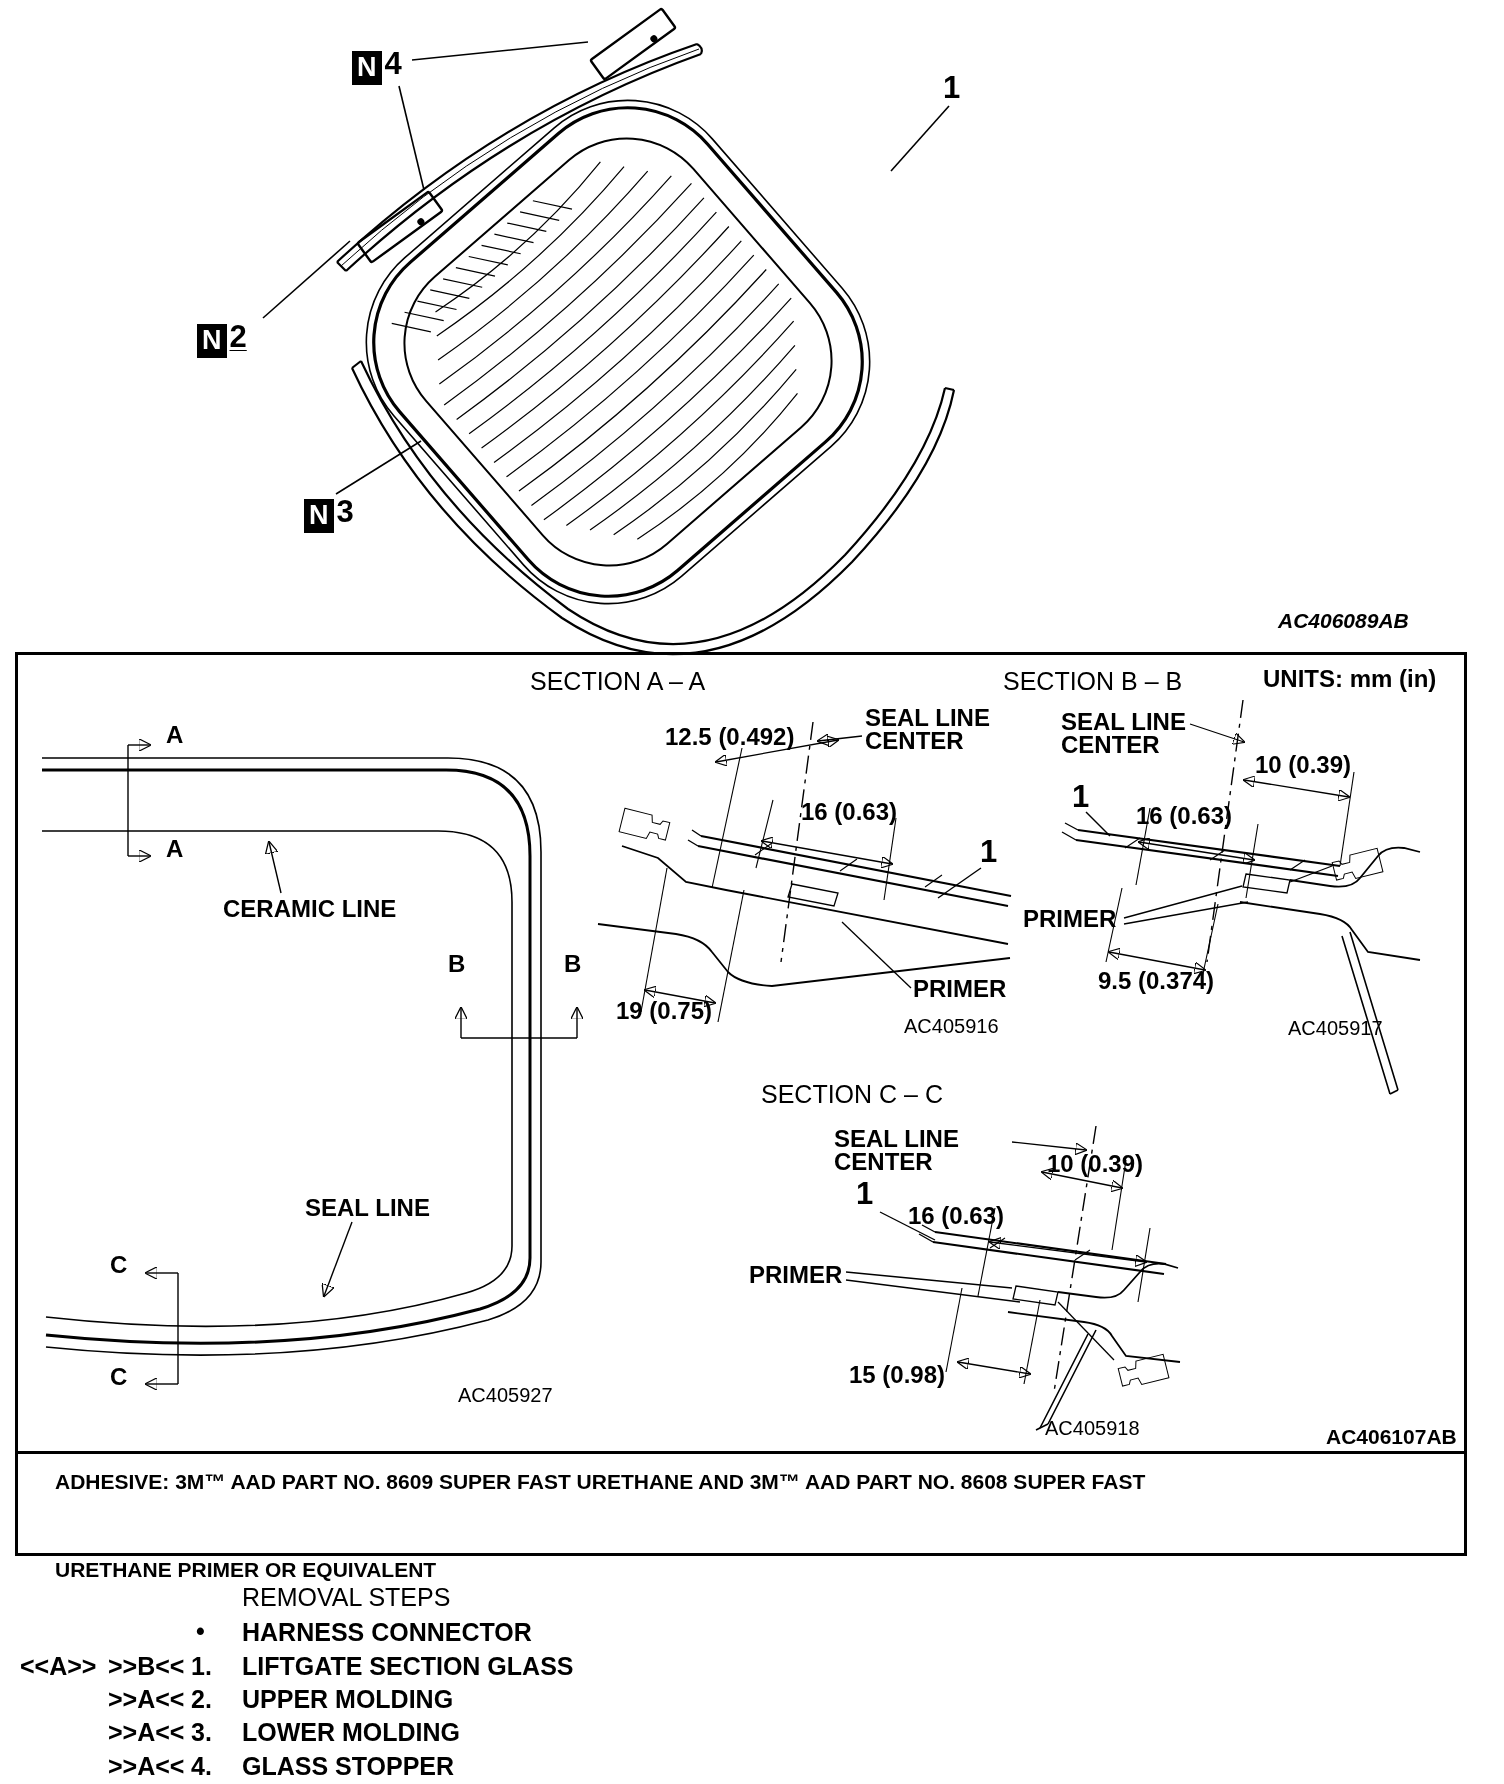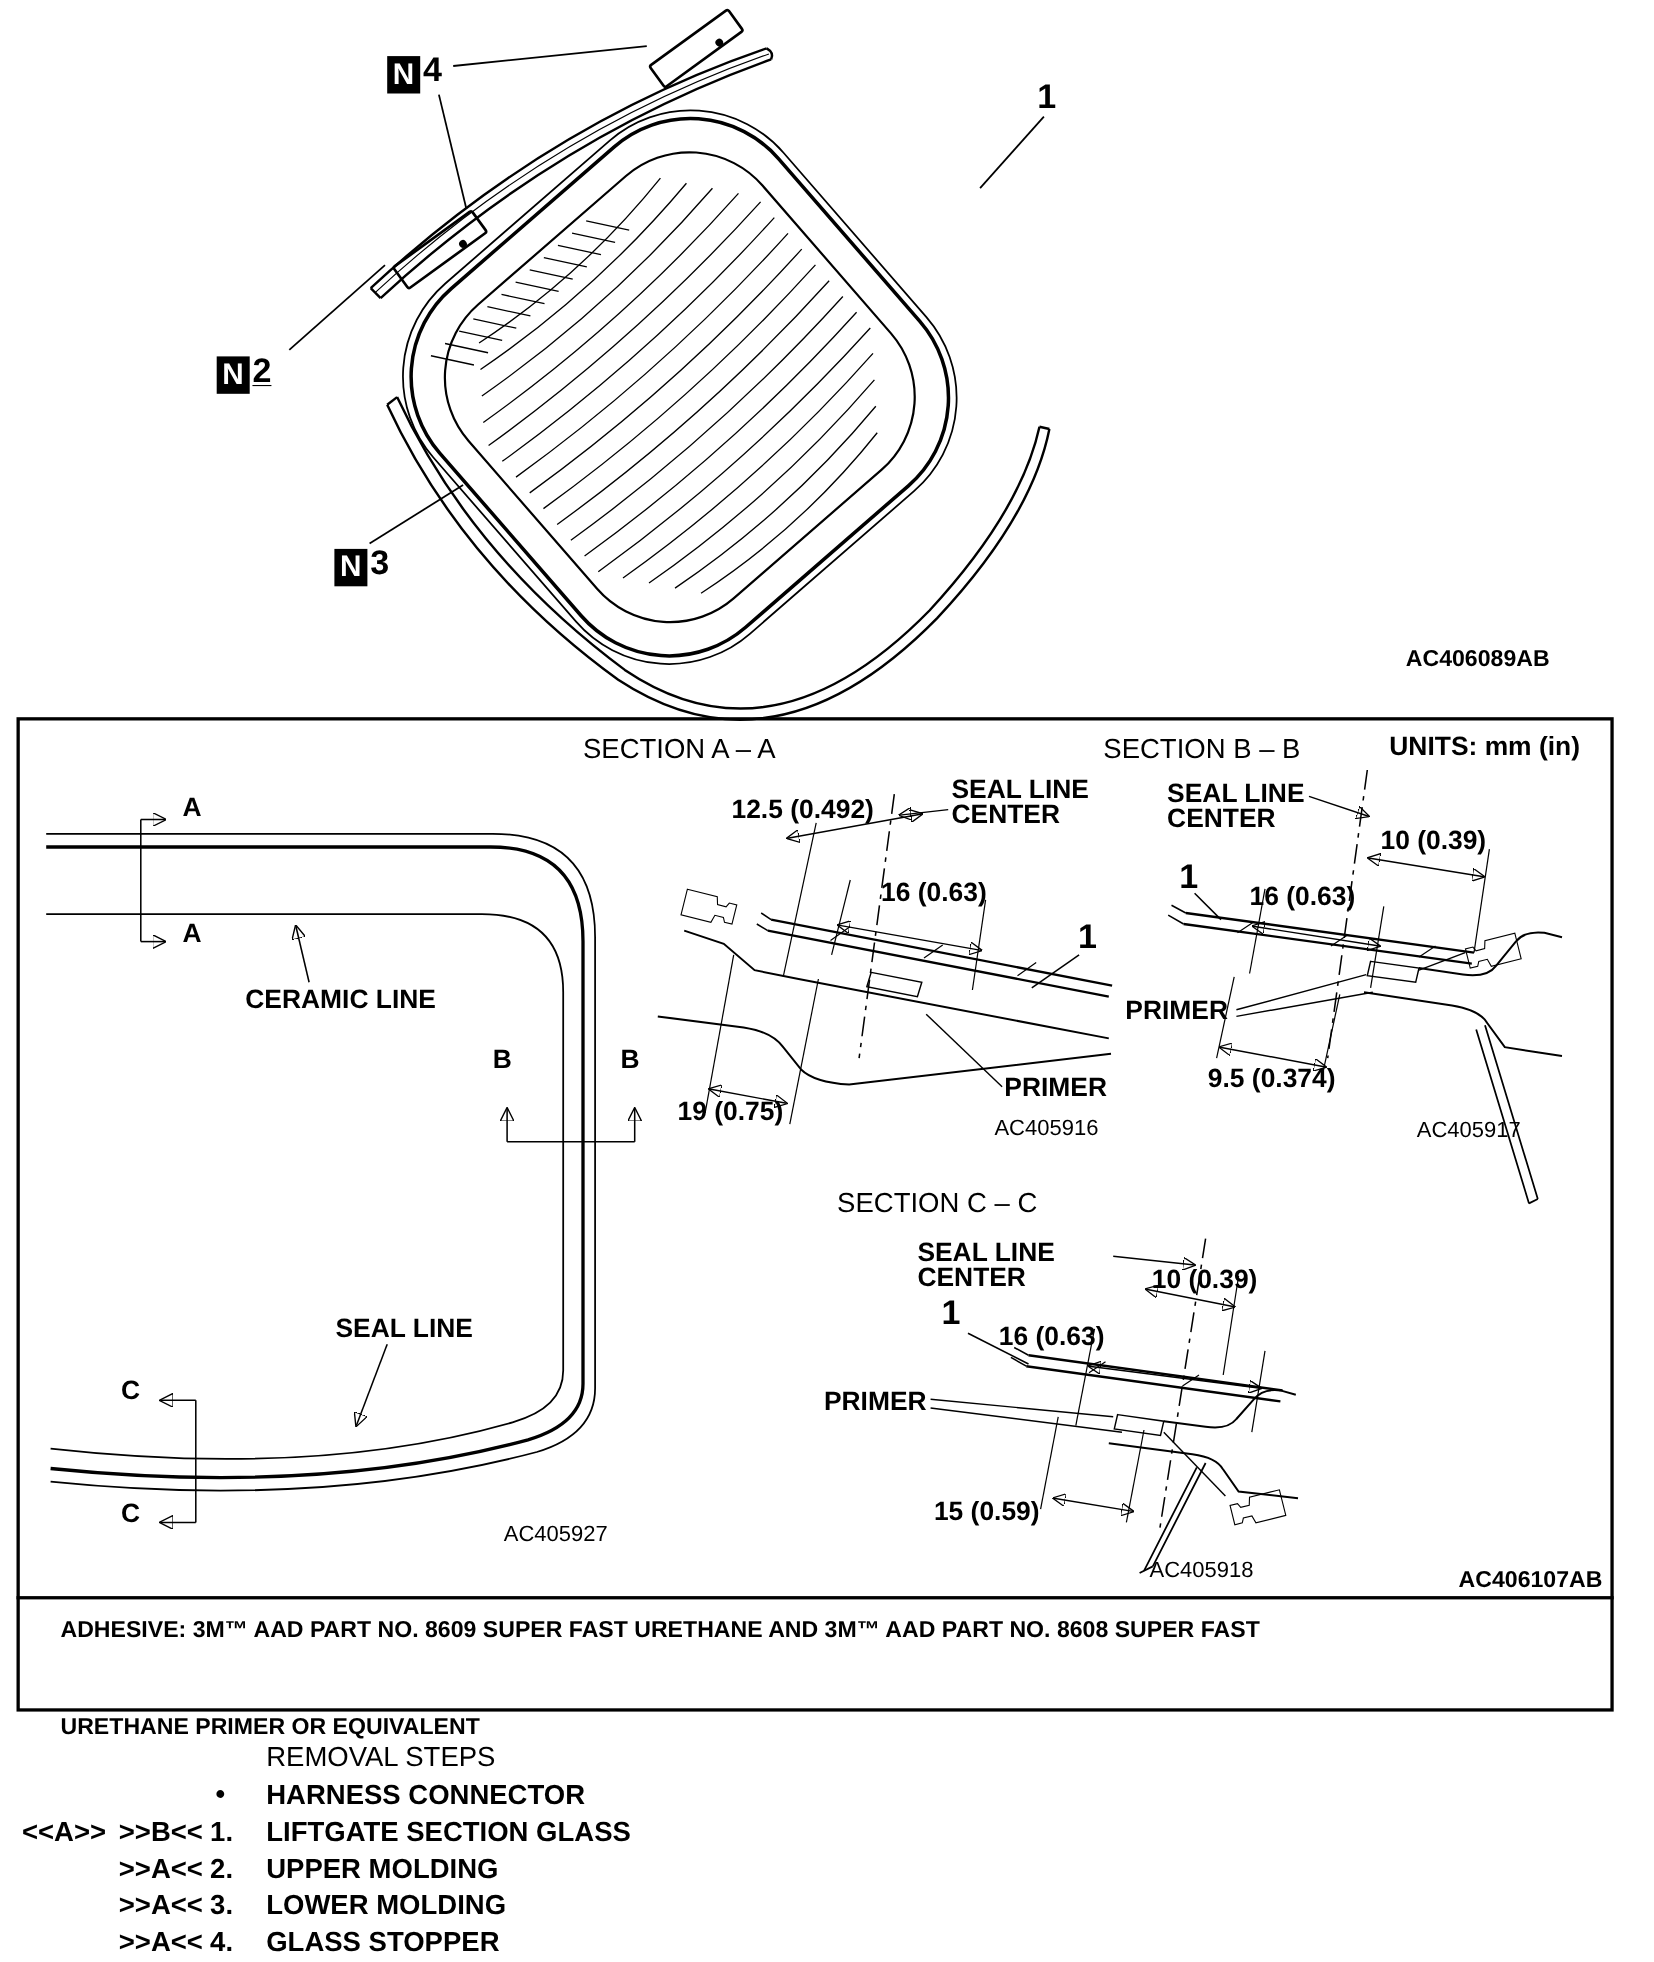--- a/index.html
+++ b/index.html
@@ -205,21 +205,21 @@
 <div class="nlabel" style="left:352px;top:46px;">
   <span class="nbox">N</span><span class="nnum">4</span>
 </div>
 <div class="nlabel" style="left:197px;top:319px;text-decoration:underline;">
   <span class="nbox">N</span><span class="nnum">2</span>
 </div>
 <div class="nlabel" style="left:304px;top:494px;">
   <span class="nbox">N</span><span class="nnum">3</span>
 </div>
 <div class="t big" style="left:943px;top:72px;">1</div>
-<div class="t code2" style="left:1278px;top:588px;">AC406089AB</div>
+<div class="t code2" style="left:1278px;top:610px;font-style:italic;">AC406089AB</div>
 
 <div class="t title" style="left:530px;top:668px;">SECTION A – A</div>
 <div class="t title" style="left:1003px;top:668px;">SECTION B – B</div>
 <div class="t" style="left:1263px;top:666px;">UNITS: mm (in)</div>
 
 <div class="t b" style="left:166px;top:722px;">A</div>
 <div class="t b" style="left:166px;top:836px;">A</div>
 <div class="t b" style="left:448px;top:951px;">B</div>
 <div class="t b" style="left:564px;top:951px;">B</div>
 <div class="t b" style="left:110px;top:1252px;">C</div>
@@ -246,21 +246,21 @@
 <div class="t" style="left:1098px;top:968px;">9.5 (0.374)</div>
 <div class="t code" style="left:1288px;top:1018px;">AC405917</div>
 
 <div class="t title" style="left:761px;top:1081px;">SECTION C – C</div>
 <div class="t" style="left:834px;top:1126px;">SEAL LINE</div>
 <div class="t" style="left:834px;top:1149px;">CENTER</div>
 <div class="t" style="left:1047px;top:1151px;">10 (0.39)</div>
 <div class="t big" style="left:856px;top:1178px;">1</div>
 <div class="t" style="left:908px;top:1203px;">16 (0.63)</div>
 <div class="t" style="left:749px;top:1262px;">PRIMER</div>
-<div class="t" style="left:849px;top:1362px;">15 (0.59)</div>
+<div class="t" style="left:849px;top:1362px;">15 (0.98)</div>
 <div class="t code" style="left:1045px;top:1418px;">AC405918</div>
 <div class="t code2" style="left:1326px;top:1426px;">AC406107AB</div>
 
 <div class="t ad" style="left:55px;top:1471px;">ADHESIVE: 3M™ AAD PART NO. 8609 SUPER FAST URETHANE AND 3M™ AAD PART NO. 8608 SUPER FAST</div>
 <div class="t ad" style="left:55px;top:1559px;">URETHANE PRIMER OR EQUIVALENT</div>
 
 <div class="t title" style="left:242px;top:1584px;">REMOVAL STEPS</div>
 <div class="t ls" style="left:196px;top:1618px;">•</div>
 <div class="t ls" style="left:242px;top:1619px;">HARNESS CONNECTOR</div>
 

